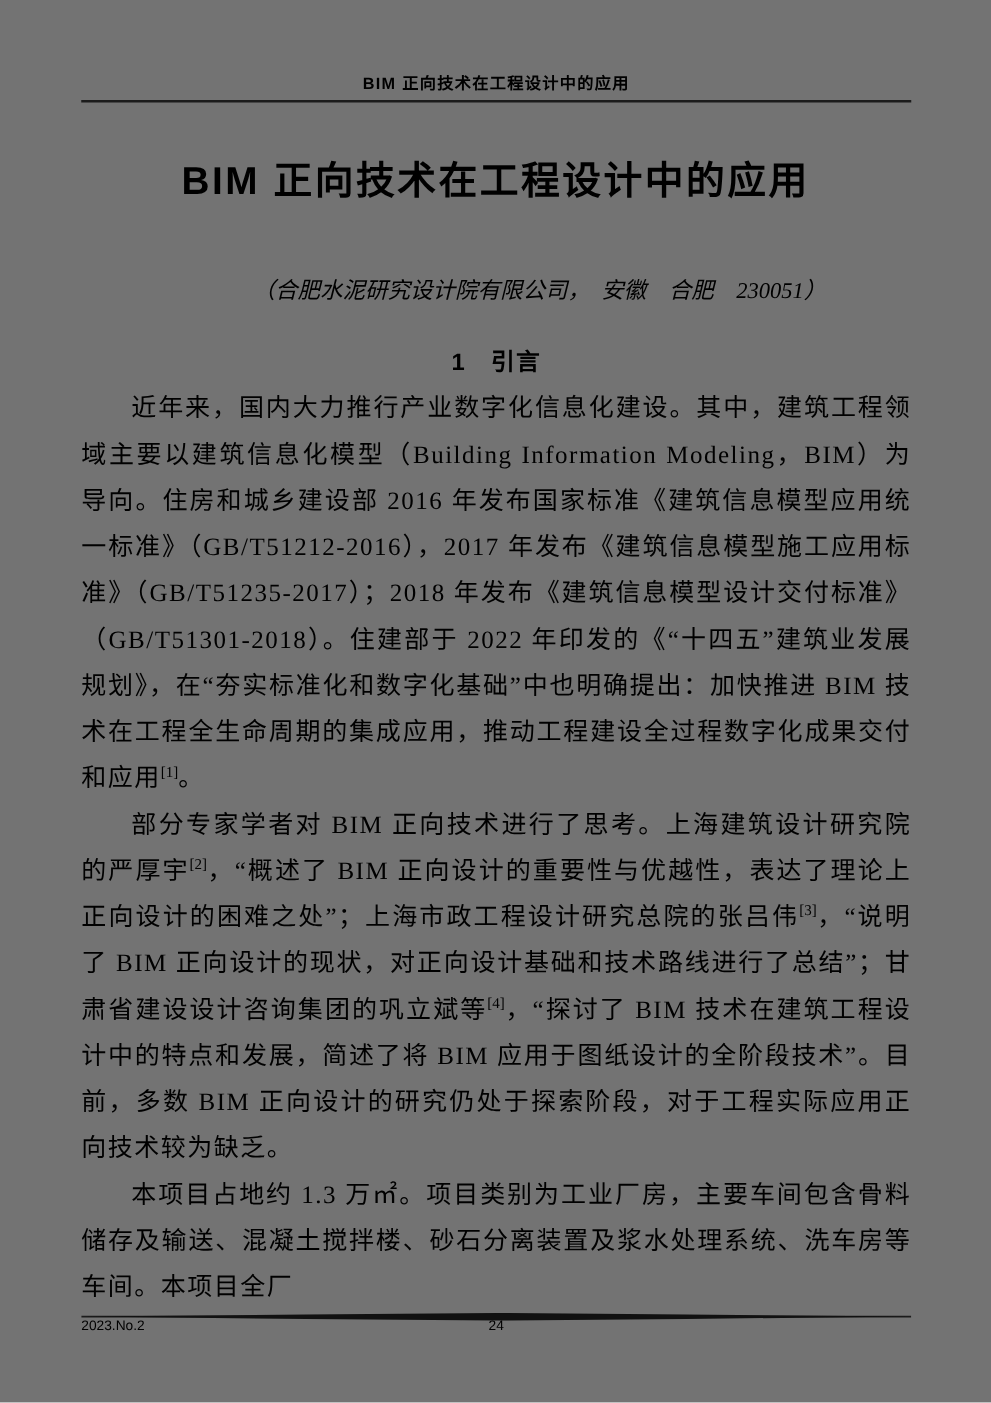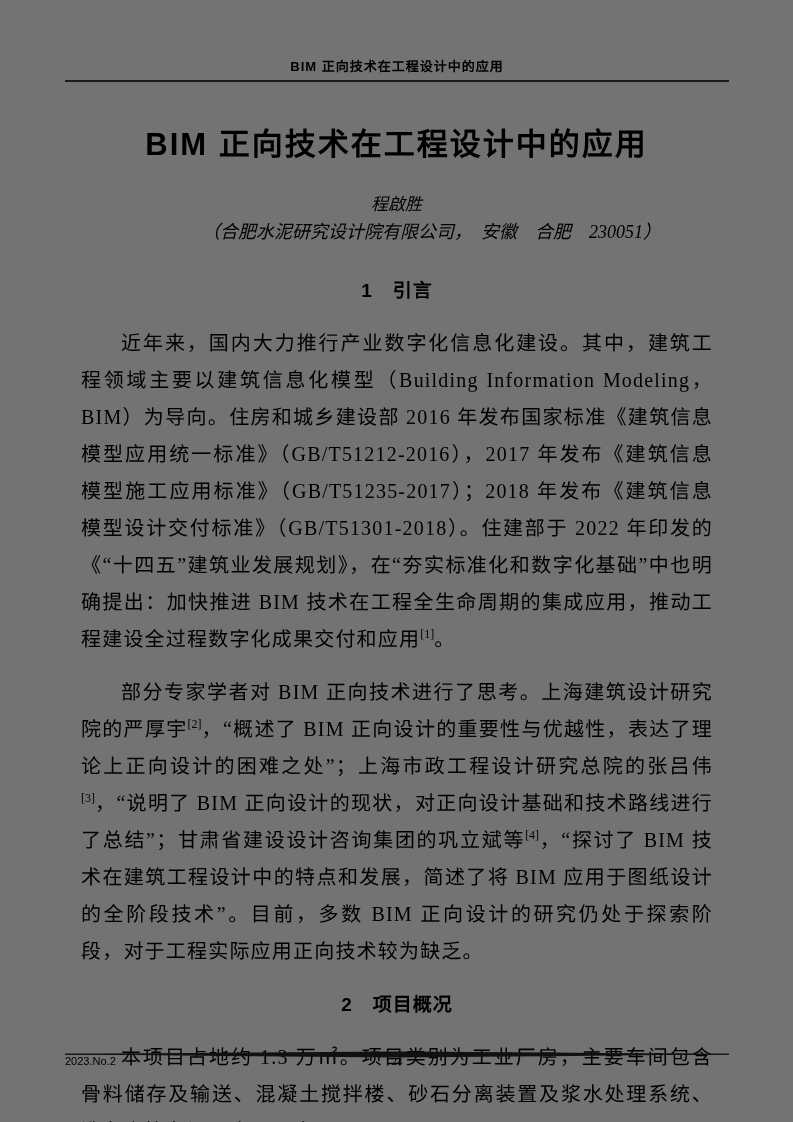--- a/index.html
+++ b/index.html
@@ -85,21 +85,21 @@
   .sec-heading {
     margin: 0;
     font-family: "Liberation Sans", "DejaVu Sans", sans-serif;
     font-weight: bold;
     font-size: 19px;
     line-height: 37px;
     letter-spacing: 1px;
     text-align: center;
   }
   .para {
-    margin: 16px;
+    margin: 0;
     font-size: 20px;
     line-height: 37px;
     letter-spacing: 1.2px;
     text-align: justify;
     text-indent: 2em;
   }
   .para sup {
     font-size: 12px;
     letter-spacing: 0;
     line-height: 0;
@@ -112,21 +112,21 @@
     left: 65px;
     width: 664px;
     height: 8px;
   }
   .footer-page-number {
     position: absolute;
     top: 1054px;
     left: 65px;
     width: 664px;
     text-align: center;
-    font-family: Liberation Serif, serif;
+    font-family: Liberation Sans, sans-serif;
     font-size: 11px;
     line-height: 14px;
   }
   .footer-issue {
     position: absolute;
     top: 1054px;
     left: 65px;
     width: 664px;
     text-align: left;
     font-family: "Liberation Sans", "DejaVu Sans", sans-serif;
@@ -137,29 +137,27 @@
 </head>
 <body>
 
 <div class="page">
 
   <div class="running-head">BIM 正向技术在工程设计中的应用</div>
   <div class="head-rule"></div>
 
   <h1 class="doc-title">BIM 正向技术在工程设计中的应用</h1>
 
-  <div class="author-line">程啟胜</div>
 
   <div class="affiliation-line">（合肥水泥研究设计院有限公司，　安徽　合肥　230051）</div>
 
   <div class="article" id="article">
       <h2 class="sec-heading">1　引言</h2>
       <p class="para">近年来，国内大力推行产业数字化信息化建设。其中，建筑工程领域主要以建筑信息化模型（Building Information Modeling，BIM）为导向。住房和城乡建设部 2016 年发布国家标准《建筑信息模型应用统一标准》（GB/T51212-2016），2017 年发布《建筑信息模型施工应用标准》（GB/T51235-2017）；2018 年发布《建筑信息模型设计交付标准》（GB/T51301-2018）。住建部于 2022 年印发的《“十四五”建筑业发展规划》，在“夯实标准化和数字化基础”中也明确提出：加快推进 BIM 技术在工程全生命周期的集成应用，推动工程建设全过程数字化成果交付和应用<sup>[1]</sup>。</p>
       <p class="para">部分专家学者对 BIM 正向技术进行了思考。上海建筑设计研究院的严厚宇<sup>[2]</sup>，“概述了 BIM 正向设计的重要性与优越性，表达了理论上正向设计的困难之处”；上海市政工程设计研究总院的张吕伟<sup>[3]</sup>，“说明了 BIM 正向设计的现状，对正向设计基础和技术路线进行了总结”；甘肃省建设设计咨询集团的巩立斌等<sup>[4]</sup>，“探讨了 BIM 技术在建筑工程设计中的特点和发展，简述了将 BIM 应用于图纸设计的全阶段技术”。目前，多数 BIM 正向设计的研究仍处于探索阶段，对于工程实际应用正向技术较为缺乏。</p>
-      <h2 class="sec-heading">2　项目概况</h2>
       <p class="para">本项目占地约 1.3 万㎡。项目类别为工业厂房，主要车间包含骨料储存及输送、混凝土搅拌楼、砂石分离装置及浆水处理系统、洗车房等车间。本项目全厂</p>
     </div>
 
   <div class="footer-rule">
     <svg width="664" height="8" viewBox="0 0 664 8">
       <line x1="0" y1="3.2" x2="664" y2="3.2" stroke="#1c1c1c" stroke-width="1.4"></line>
       <polygon points="4,3.2 180,1.6 332,0.4 484,1.6 660,3.2 484,5.2 332,6.4 180,5.2" fill="#111111"></polygon>
     </svg>
   </div>
 

